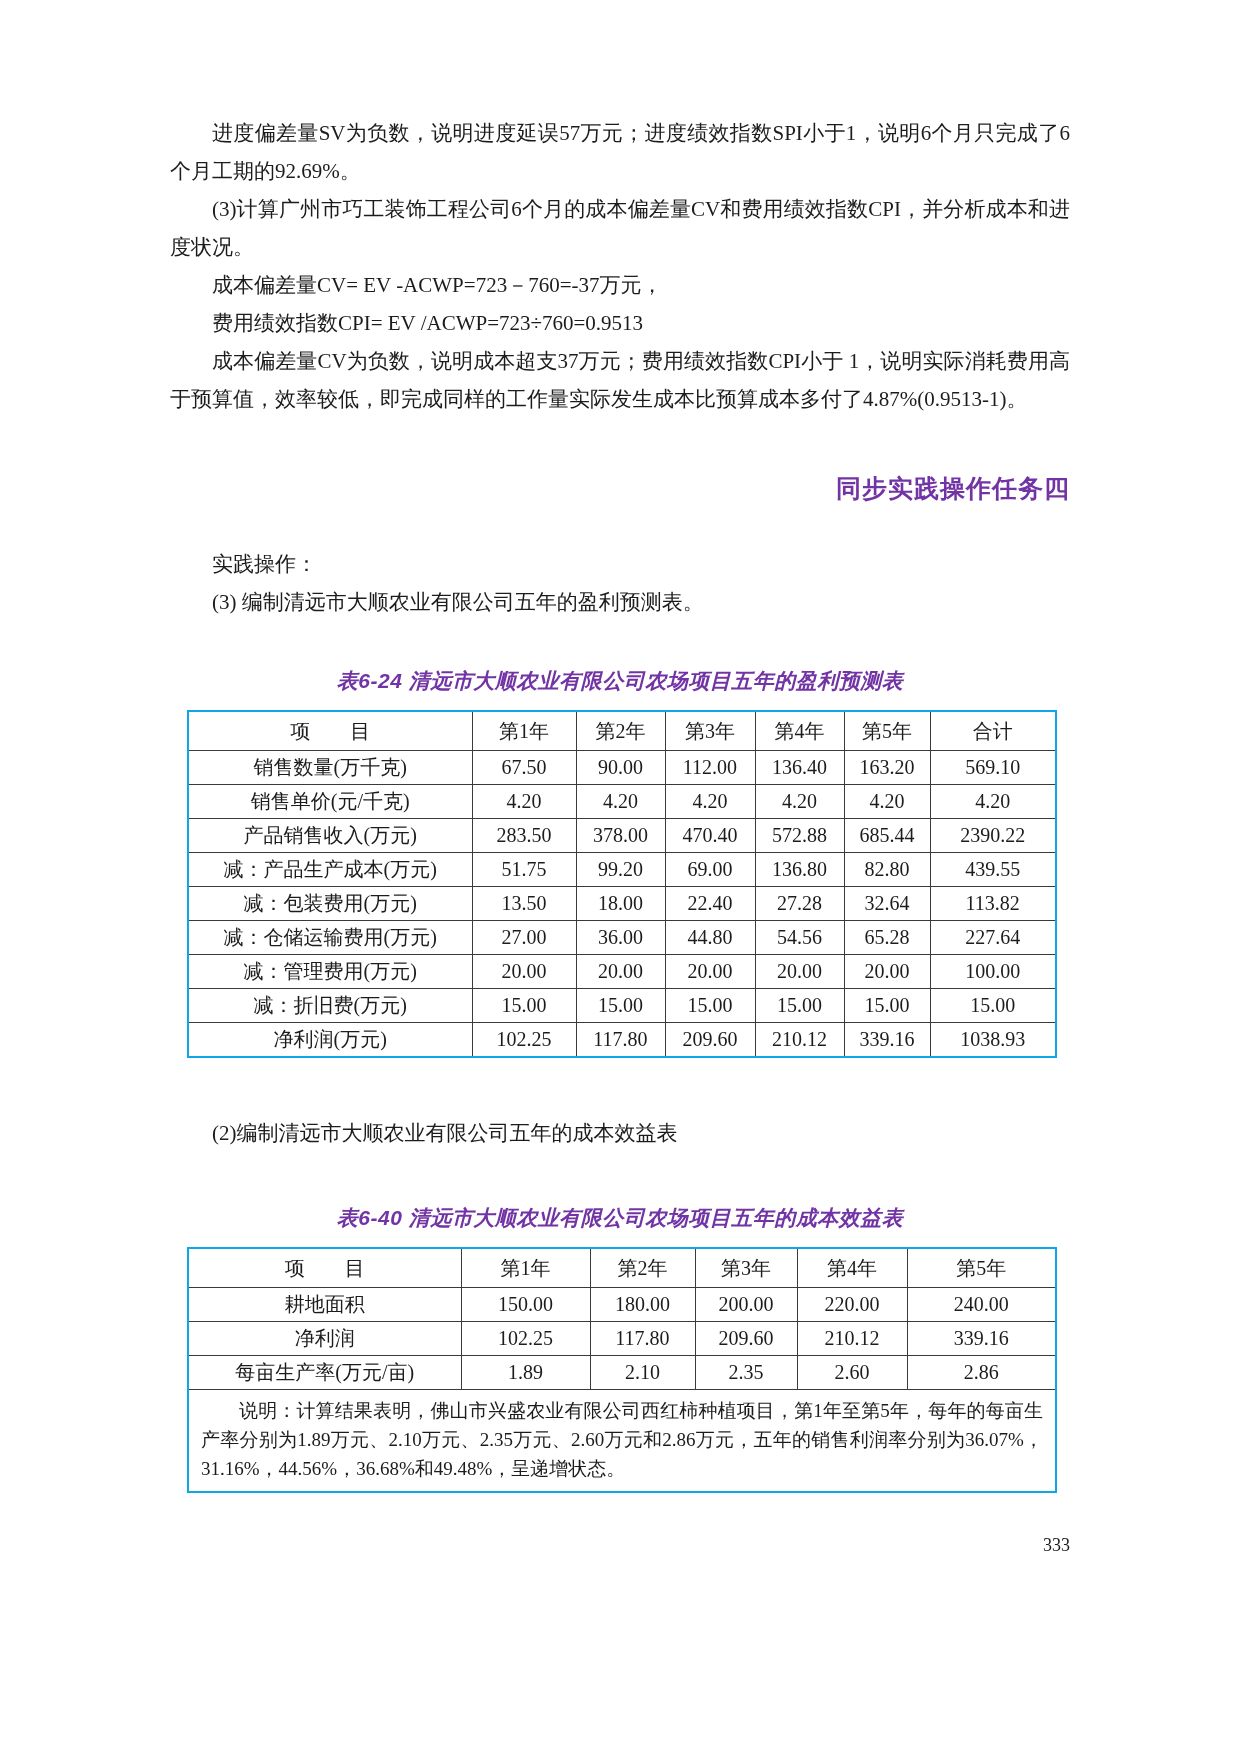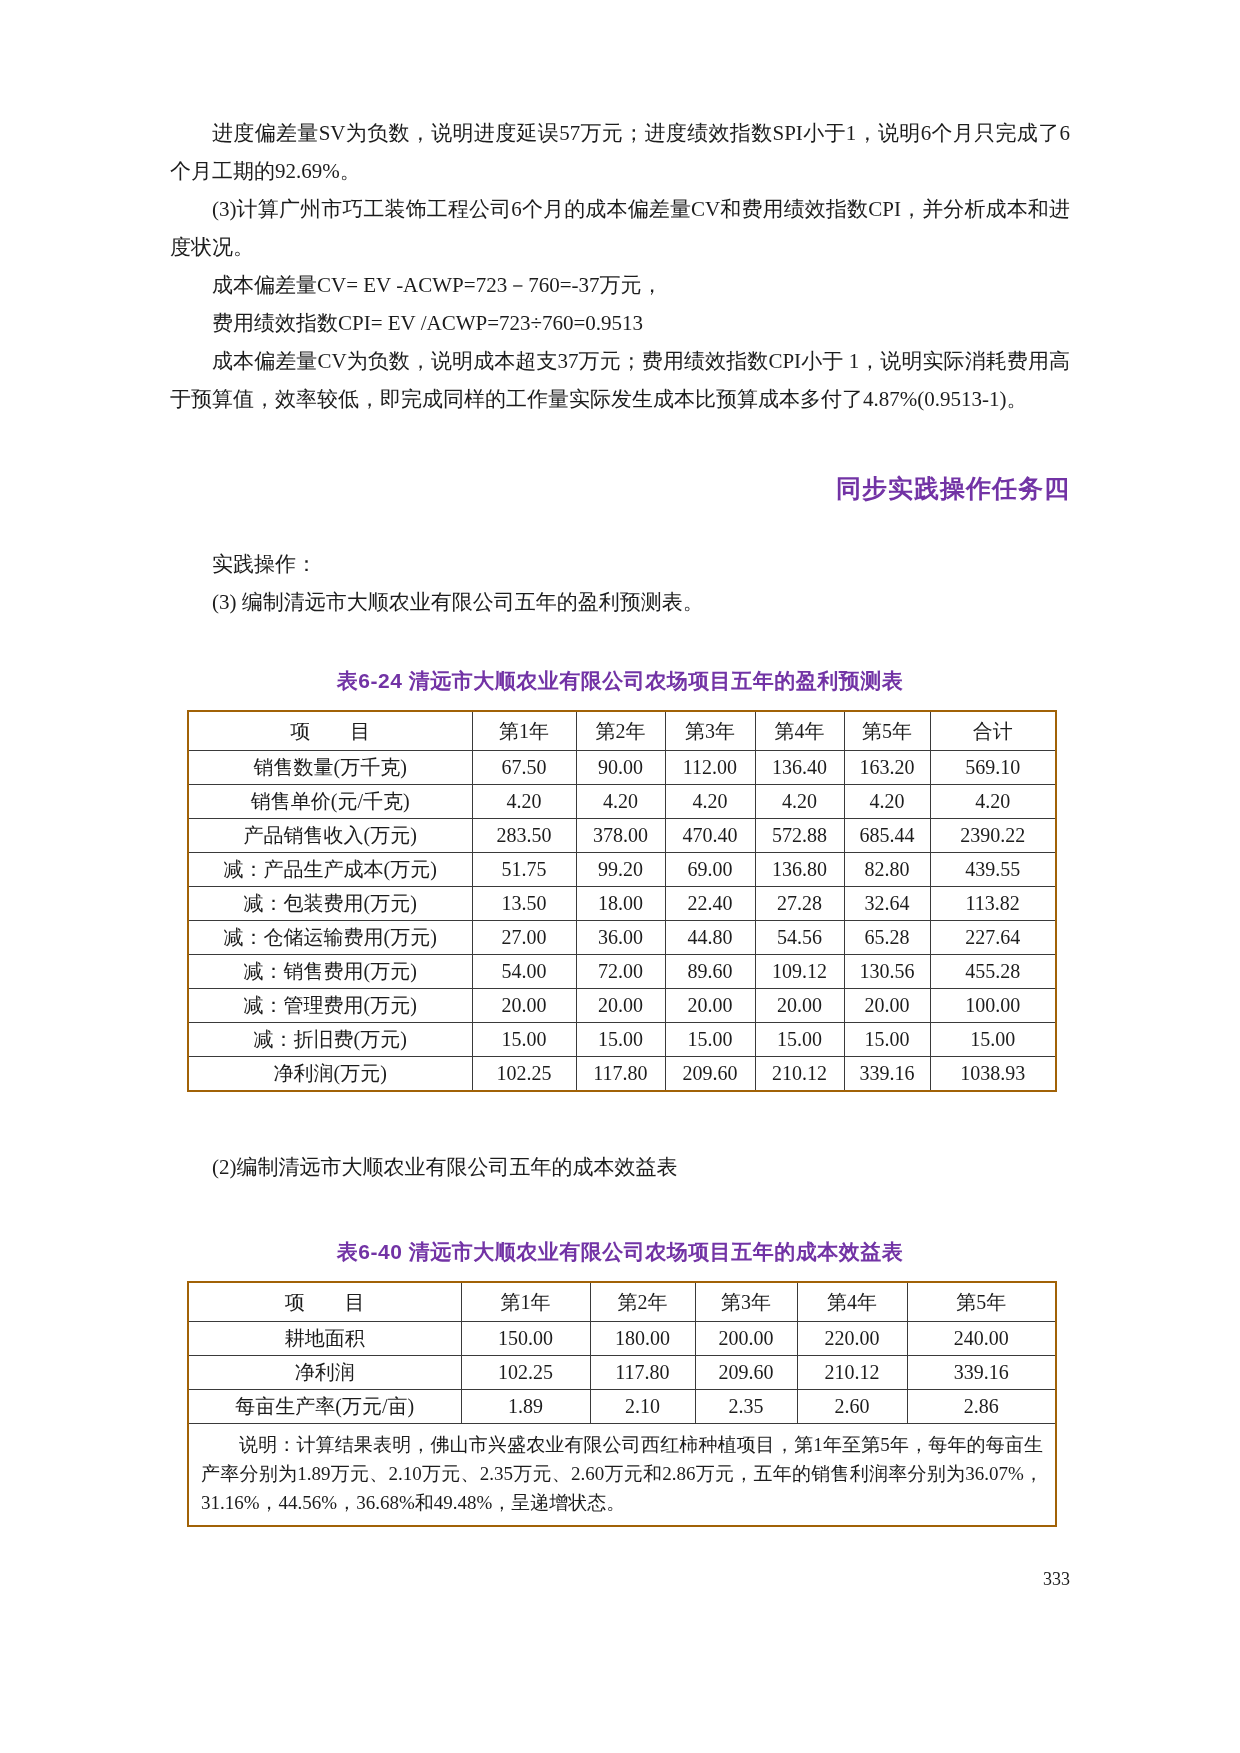--- a/index.html
+++ b/index.html
@@ -13,33 +13,33 @@
   .body-text{font-size:21px;line-height:38px;text-indent:2em;text-align:justify;}
   .formula{font-size:21px;line-height:38px;text-indent:2em;}
   .section-heading{
     text-align:right;font-family:"Liberation Sans","DejaVu Sans",sans-serif;
     font-weight:bold;font-size:25px;margin-top:54px;letter-spacing:1px;
   }
   .practice-label{font-size:21px;line-height:38px;text-indent:2em;margin-top:40px;}
   .step-line{font-size:21px;line-height:38px;text-indent:2em;}
   .table-title{
     text-align:center;font-family:"Liberation Sans","DejaVu Sans",sans-serif;
-    font-weight:bold;font-size:21px;letter-spacing:0.5px;
+    font-weight:bold;font-size:21px;letter-spacing:0.5px;font-style:italic;
   }
   .title-24{margin-top:46px;}
   .title-25{margin-top:52px;}
   table{
     border-collapse:collapse;margin-left:17px;width:868px;margin-top:15px;
     font-size:20px;table-layout:fixed;
   }
   th,td{
     border:1px solid #3a3a3a;text-align:center;font-weight:normal;
     padding:0 4px;height:33px;overflow:hidden;white-space:nowrap;
   }
-  table{border:2px solid #a16207;}
+  table{border:2px solid #0ea5e9;}
   th{height:38px;}
   td.note-cell{
     text-align:left;white-space:normal;font-size:19px;line-height:29px;
     padding:6px 12px 8px 12px;text-indent:2em;height:auto;text-align:justify;
   }
   .step2{margin-top:56px;}
   .page-number{
     text-align:right;font-size:18px;margin-top:42px;
     font-family:"Liberation Serif","DejaVu Serif",serif;
   }
@@ -132,29 +132,20 @@
         <tr>
           <td>减：仓储运输费用(万元)</td>
           <td>27.00</td>
           <td>36.00</td>
           <td>44.80</td>
           <td>54.56</td>
           <td>65.28</td>
           <td>227.64</td>
         </tr>
         <tr>
-          <td>减：销售费用(万元)</td>
-          <td>54.00</td>
-          <td>72.00</td>
-          <td>89.60</td>
-          <td>109.12</td>
-          <td>130.56</td>
-          <td>455.28</td>
-        </tr>
-        <tr>
           <td>减：管理费用(万元)</td>
           <td>20.00</td>
           <td>20.00</td>
           <td>20.00</td>
           <td>20.00</td>
           <td>20.00</td>
           <td>100.00</td>
         </tr>
         <tr>
           <td>减：折旧费(万元)</td>

